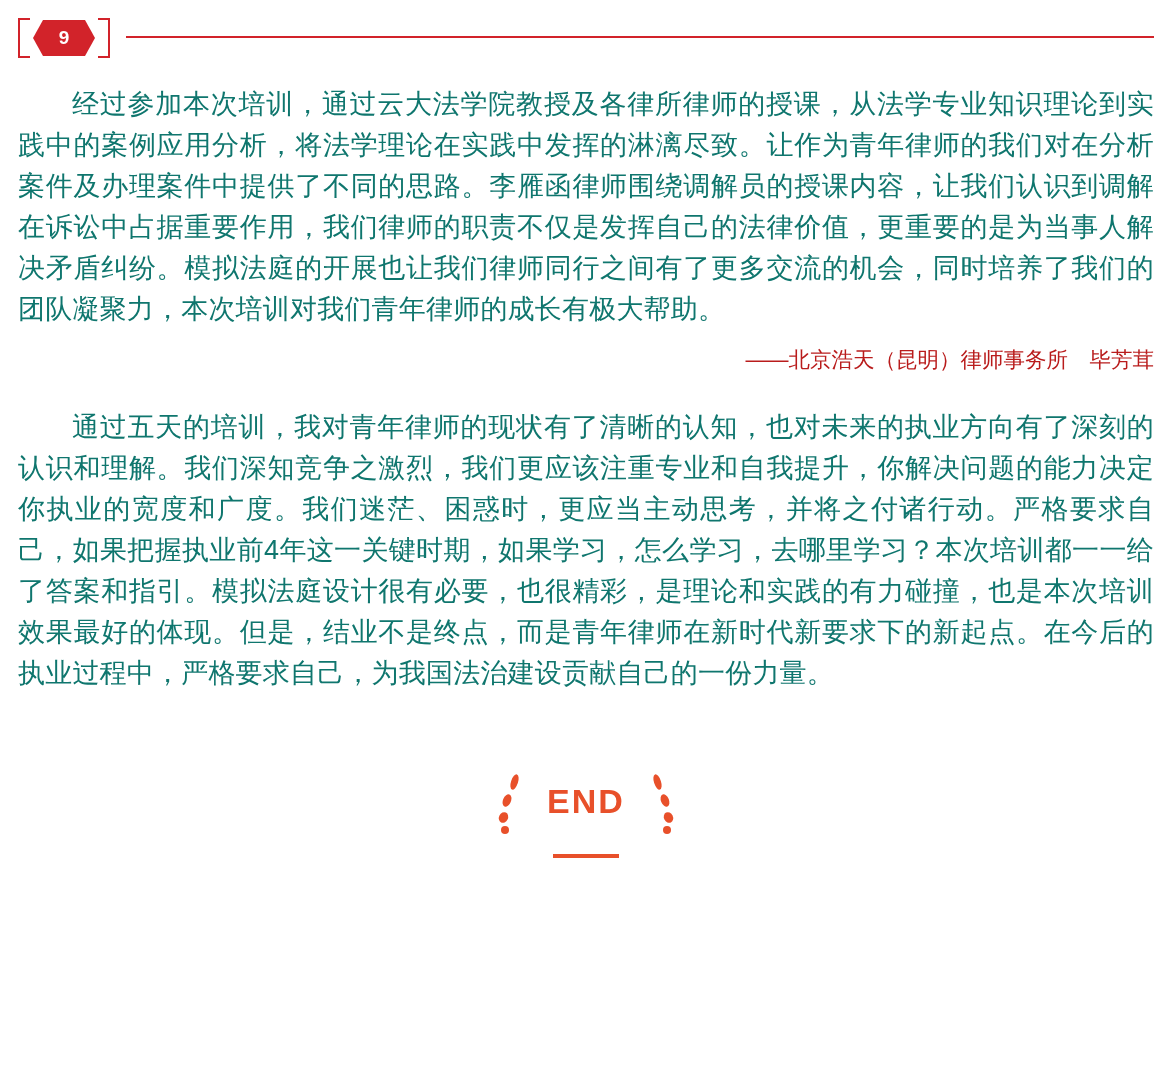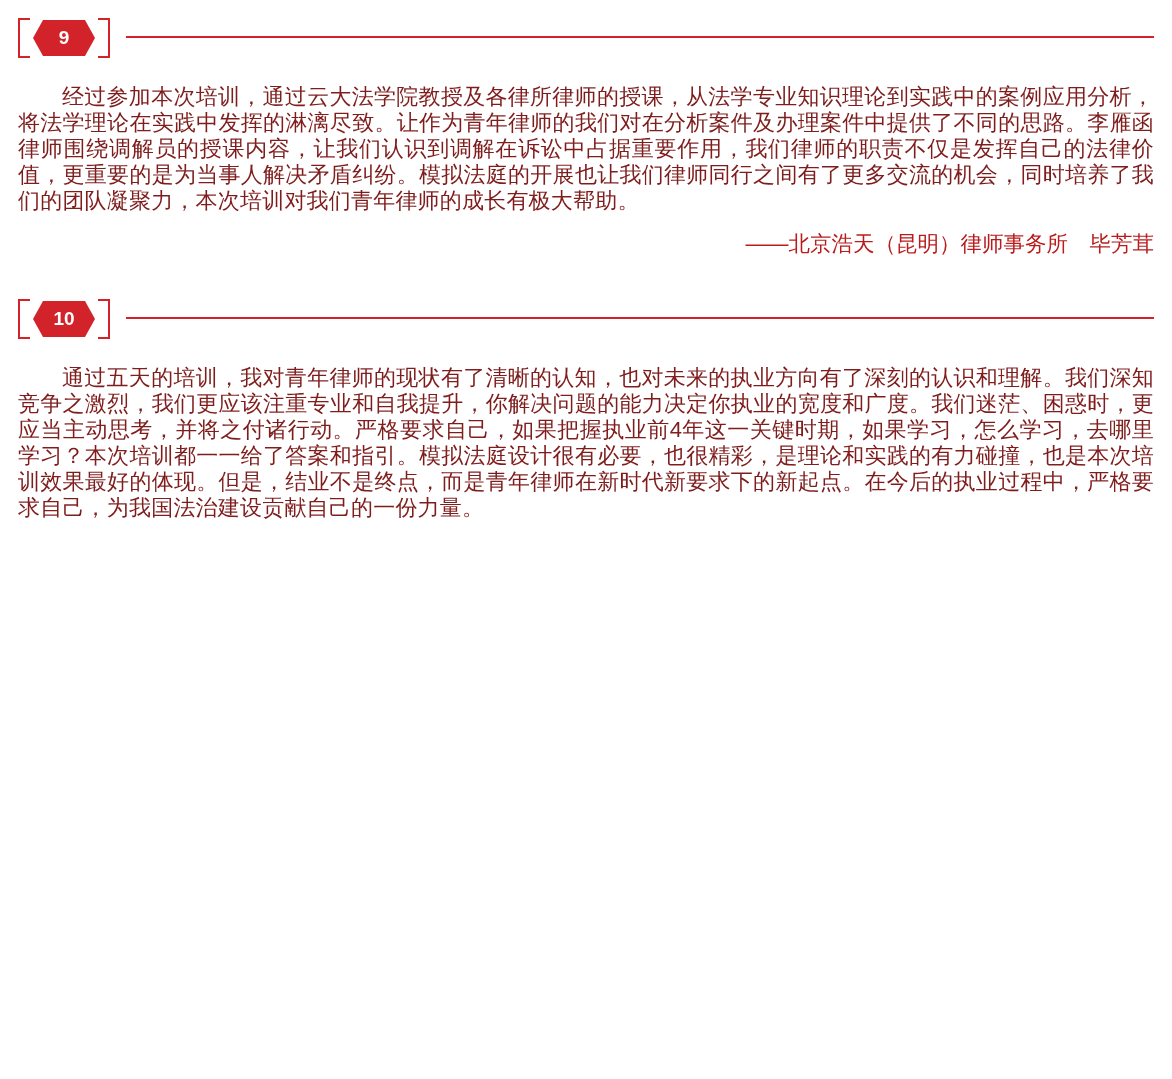--- a/index.html
+++ b/index.html
@@ -67,28 +67,28 @@
     position: absolute;
     left: 108px;
     right: 0;
     top: 26px;
     height: 2px;
     background: #d2232a;
   }
 
   
   .para {
-    font-size: 22px;
-    line-height: 26px;
+    font-size: 27px;
+    line-height: 41px;
     text-align: justify;
     text-justify: inter-ideograph;
     letter-spacing: 0.2px;
     margin: 22px 0 0 0;
     text-indent: 2em;
-    color: #7f1d1d;
+    color: #0f766e;
   }
   .attrib {
     font-size: 21.5px;
     line-height: 41px;
     text-align: right;
     margin: 10px 0 0 0;
     color: #b91c1c;
   }
 
   .block-9 { margin-top: 6px; }
@@ -153,25 +153,33 @@
         <div class="bracket left"></div>
         <div class="badge">9</div>
         <div class="bracket right"></div>
       </div>
     </div>
     <p class="para">经过参加本次培训，通过云大法学院教授及各律所律师的授课，从法学专业知识理论到实践中的案例应用分析，将法学理论在实践中发挥的淋漓尽致。让作为青年律师的我们对在分析案件及办理案件中提供了不同的思路。李雁函律师围绕调解员的授课内容，让我们认识到调解在诉讼中占据重要作用，我们律师的职责不仅是发挥自己的法律价值，更重要的是为当事人解决矛盾纠纷。模拟法庭的开展也让我们律师同行之间有了更多交流的机会，同时培养了我们的团队凝聚力，本次培训对我们青年律师的成长有极大帮助。</p>
     <p class="attrib">——北京浩天（昆明）律师事务所　毕芳茸</p>
   </div>
 
   <div class="block-10">
-    <div class="section-head">
-      <div class="head-rule"></div>
-      <div class="badge-wrap">
-        <div class="bracket left"></div>
-        <div class="badge">10</div>
-        <div class="bracket right"></div>
-      </div>
-    </div>
     <p class="para">通过五天的培训，我对青年律师的现状有了清晰的认知，也对未来的执业方向有了深刻的认识和理解。我们深知竞争之激烈，我们更应该注重专业和自我提升，你解决问题的能力决定你执业的宽度和广度。我们迷茫、困惑时，更应当主动思考，并将之付诸行动。严格要求自己，如果把握执业前4年这一关键时期，如果学习，怎么学习，去哪里学习？本次培训都一一给了答案和指引。模拟法庭设计很有必要，也很精彩，是理论和实践的有力碰撞，也是本次培训效果最好的体现。但是，结业不是终点，而是青年律师在新时代新要求下的新起点。在今后的执业过程中，严格要求自己，为我国法治建设贡献自己的一份力量。</p>
   </div>
 
+  <div class="end-wrap">
+    <div class="leaf left">
+      <span></span>
+        <span></span>
+        <span></span>
+        <span></span>
+    </div>
+    <div class="end-text">END</div>
+    <div class="leaf right">
+      <span></span>
+        <span></span>
+        <span></span>
+        <span></span>
+    </div>
+    <div class="end-underline"></div>
+  </div>
 
 </div>
 
 </body></html>

